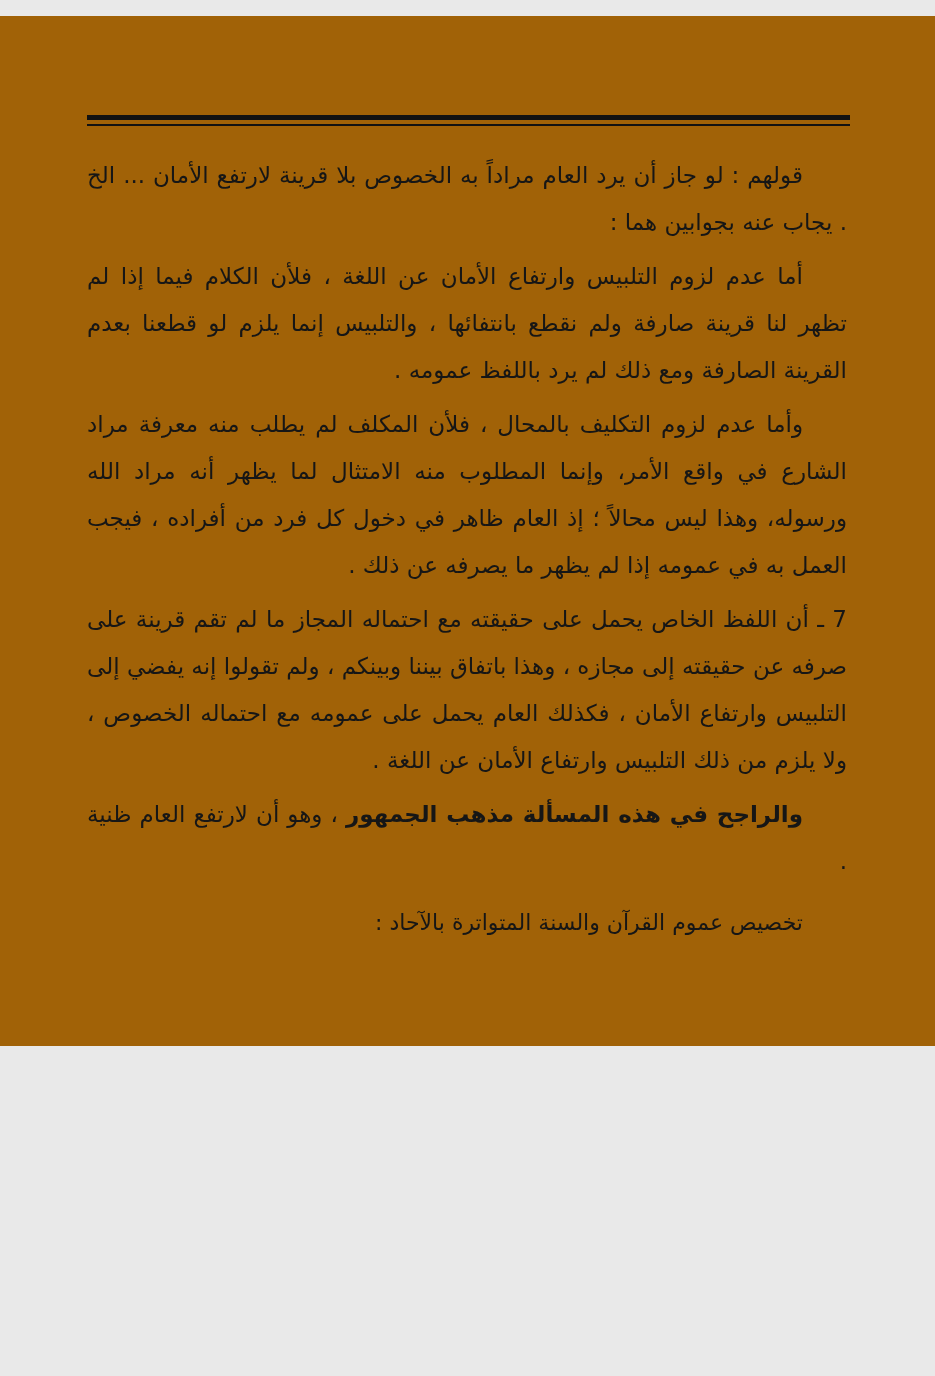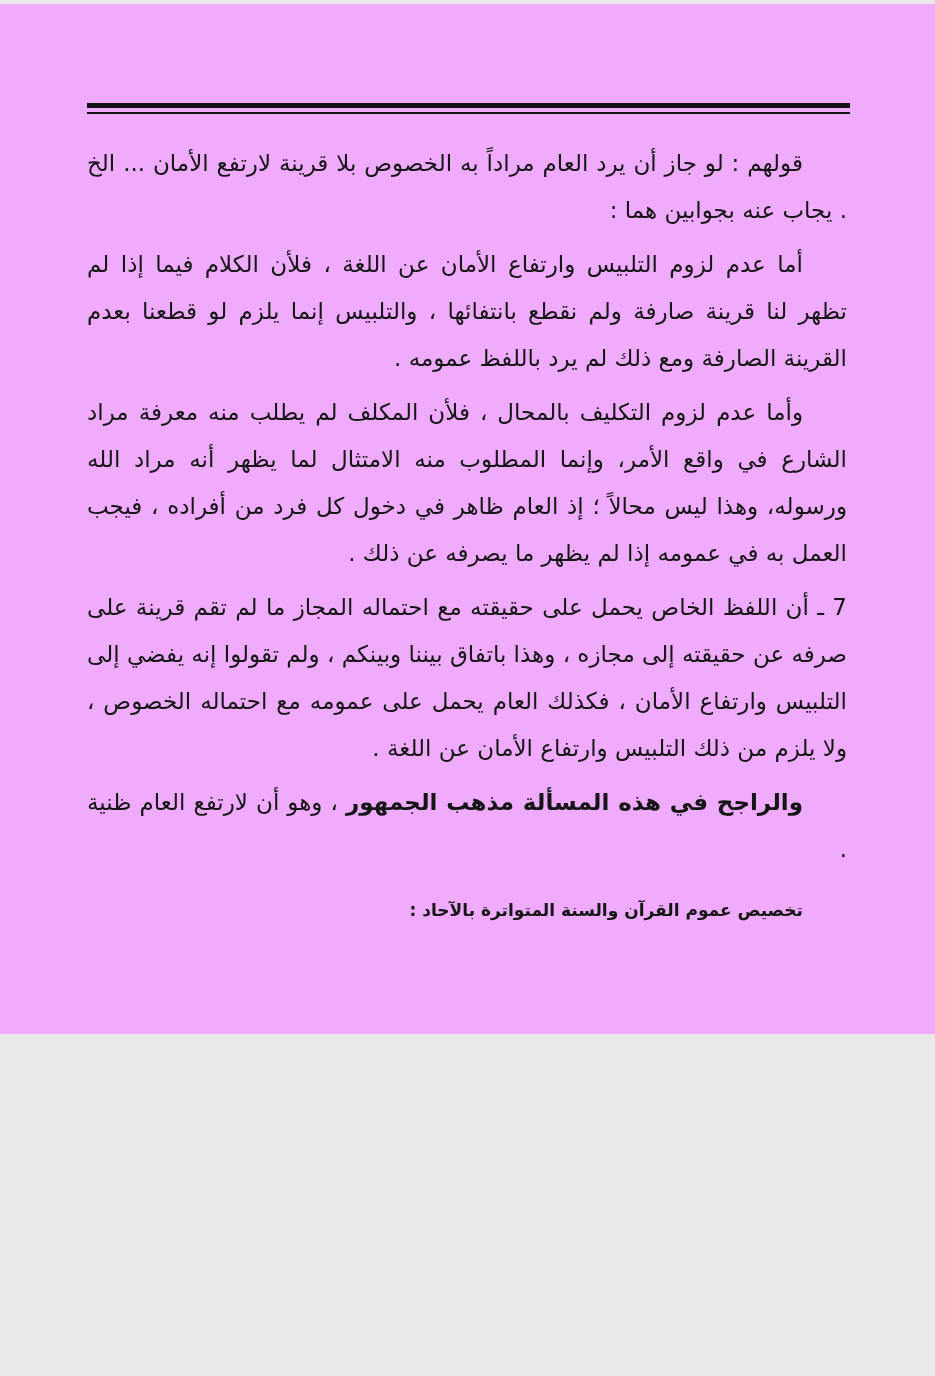--- a/index.html
+++ b/index.html
@@ -3,22 +3,22 @@
 <meta charset="utf-8">
 <style>
   * { margin: 0; padding: 0; box-sizing: border-box; }
   html, body { background: #e9e9e9; }
   body { font-family: "DejaVu Sans", sans-serif; }
 
   .page {
     position: relative;
     width: 935px;
     height: 1030px;
-    margin: 4px auto;
-    background: #f0abfc;
+    margin: 16px auto;
+    background: #a16207;
     color: #161616;
     direction: rtl;
     overflow: hidden;
   }
 
   .top-rule {
     position: absolute;
     top: 99px;
     right: 85px;
     width: 763px;
@@ -36,22 +36,22 @@
     line-height: 47px;
     text-align: justify;
     text-justify: inter-word;
   }
 
   .para { margin: 0 0 7px 0; }
   .para.indent { text-indent: 44px; }
   .para strong { font-weight: bold; }
 
   .heading {
-    font-size: 17px;
-    font-weight: bold;
+    font-size: 22px;
+    font-weight: normal;
     margin: 14px 0 12px 0;
     text-indent: 44px;
     line-height: 47px;
   }
 
   .page-number {
     position: absolute;
     top: 1236px;
     left: 0;
     width: 100%;

